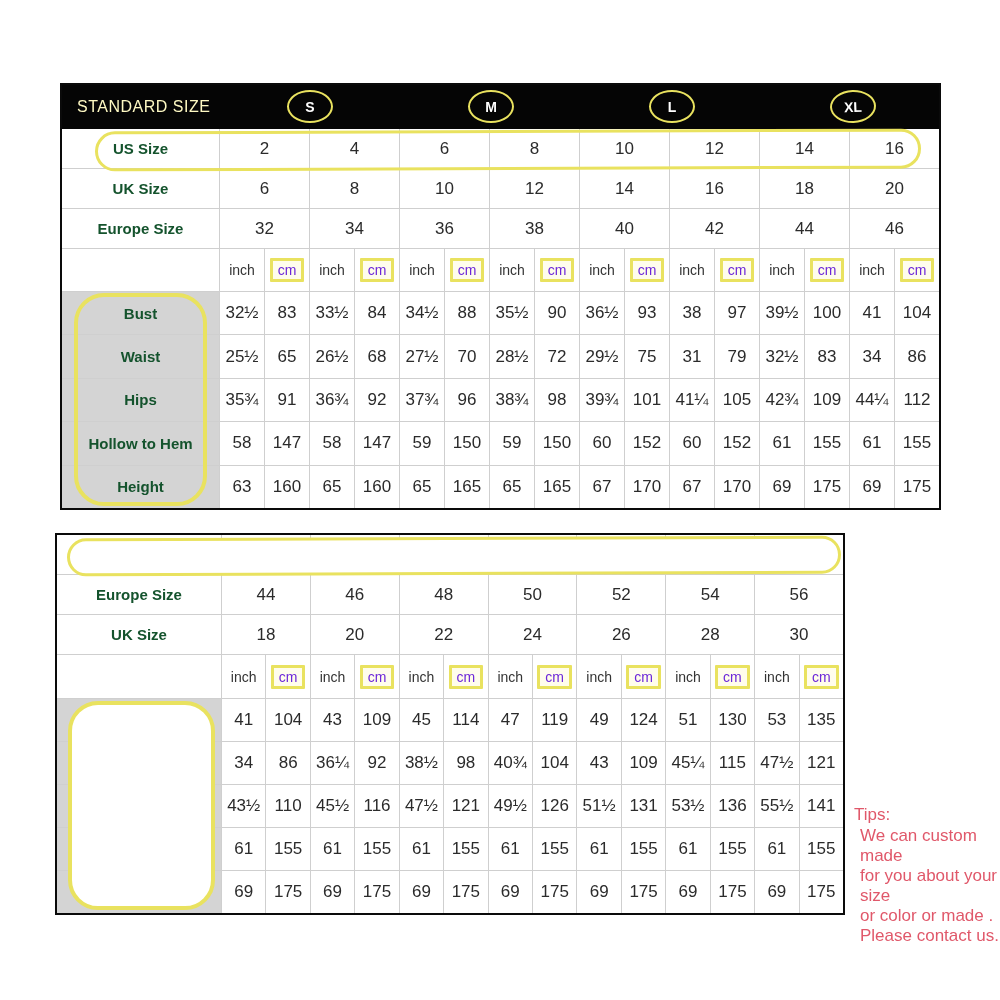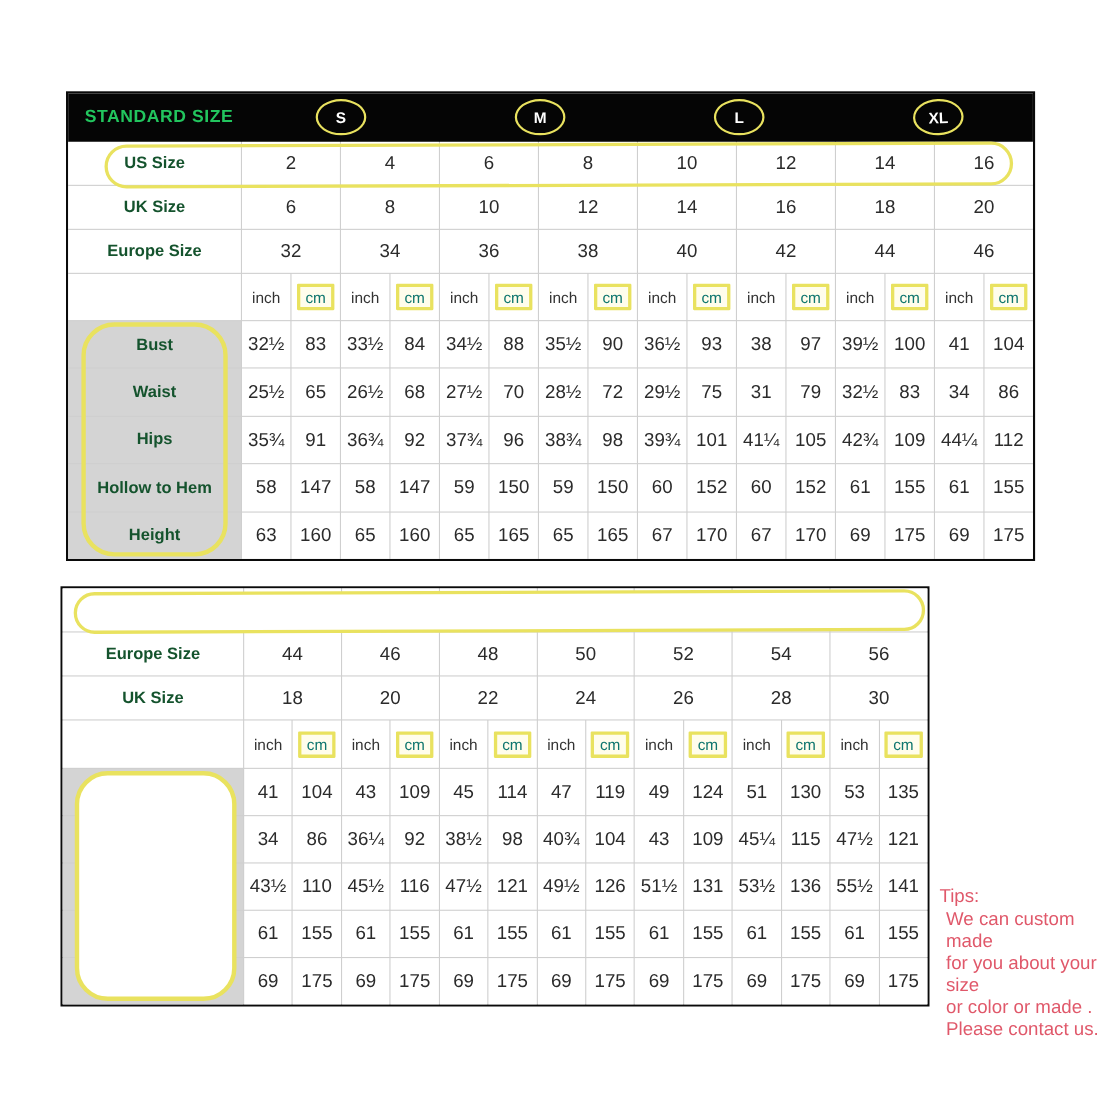--- a/index.html
+++ b/index.html
@@ -14,40 +14,40 @@
     font-family:"Liberation Sans","DejaVu Sans",sans-serif;color:var(--ink);}
   .page{position:relative;width:1000px;height:1000px;background:#fff;overflow:hidden;}
 
   
   .tbl{position:absolute;border:2px solid #0a0a0a;background:#fff;}
   .tbl-std{left:60px;top:83px;width:881px;height:427px;}
   .tbl-plus{left:55px;top:533px;width:790px;height:382px;}
 
   
   .hdr{position:relative;height:44px;background:#050505;display:flex;align-items:center;}
-  .hdr-title{color:#22c55e;font-weight:bold;font-size:16px;letter-spacing:.5px;padding-left:15px;}
+  .hdr-title{color:#fef9c3;font-weight:normal;font-size:16px;letter-spacing:.5px;padding-left:15px;}
   .hdr-letter{position:absolute;top:5px;width:46px;height:33px;display:flex;align-items:center;
     justify-content:center;border:2.5px solid var(--yellow);border-radius:50%;
     color:#fff;font-weight:bold;font-size:14px;}
   .hl-0{left:225px;} .hl-1{left:406px;} .hl-2{left:587px;} .hl-3{left:768px;transform:rotate(-2deg);}
 
   
   .grid{display:grid;background:var(--grid);gap:1px;position:relative;}
   .grid-std{grid-template-columns:157px repeat(16,1fr);
     grid-template-rows:39px 39px 39px 42px repeat(5,1fr);height:379px;}
   .grid-plus{grid-template-columns:164px repeat(14,1fr);
     grid-template-rows:39px 39px 39px 43px repeat(5,1fr);height:378px;}
   .grid>div{background:#fff;display:flex;align-items:center;justify-content:center;}
   .lbl{font-weight:bold;font-size:15px;color:#14532d;}
   .m-lbl{background:var(--label-gray) !important;text-align:center;}
   .val{font-size:17px;color:#2b2b2b;}
   .span2{grid-column:span 2;}
   .unit{font-size:14px;color:#333;}
   .cmbox{display:inline-block;border:3px solid var(--yellow);border-radius:1px;
-    padding:1px 5px;background:#fffdec;font-size:14px;color:#0f766e;}
+    padding:1px 5px;background:#fffdec;font-size:14px;color:#6d28d9;}
 
   
   .ann{position:absolute;border:3px solid var(--yellow);pointer-events:none;}
   .oval-us{left:33px;top:45px;width:826px;height:40px;border-radius:24px;transform:rotate(-.2deg);}
   .box-labels-std{left:12px;top:208px;width:133px;height:213px;border-width:4px;border-radius:30px;}
   .oval-plus{left:10px;top:2px;width:774px;height:38px;border-radius:20px;transform:rotate(-.2deg);}
   .box-labels-plus{left:11px;top:166px;width:147px;height:209px;border-width:4px;border-radius:30px;}
 
   
   .tips{position:absolute;left:854px;top:805px;width:146px;color:var(--tips);font-size:17px;line-height:20px;}

